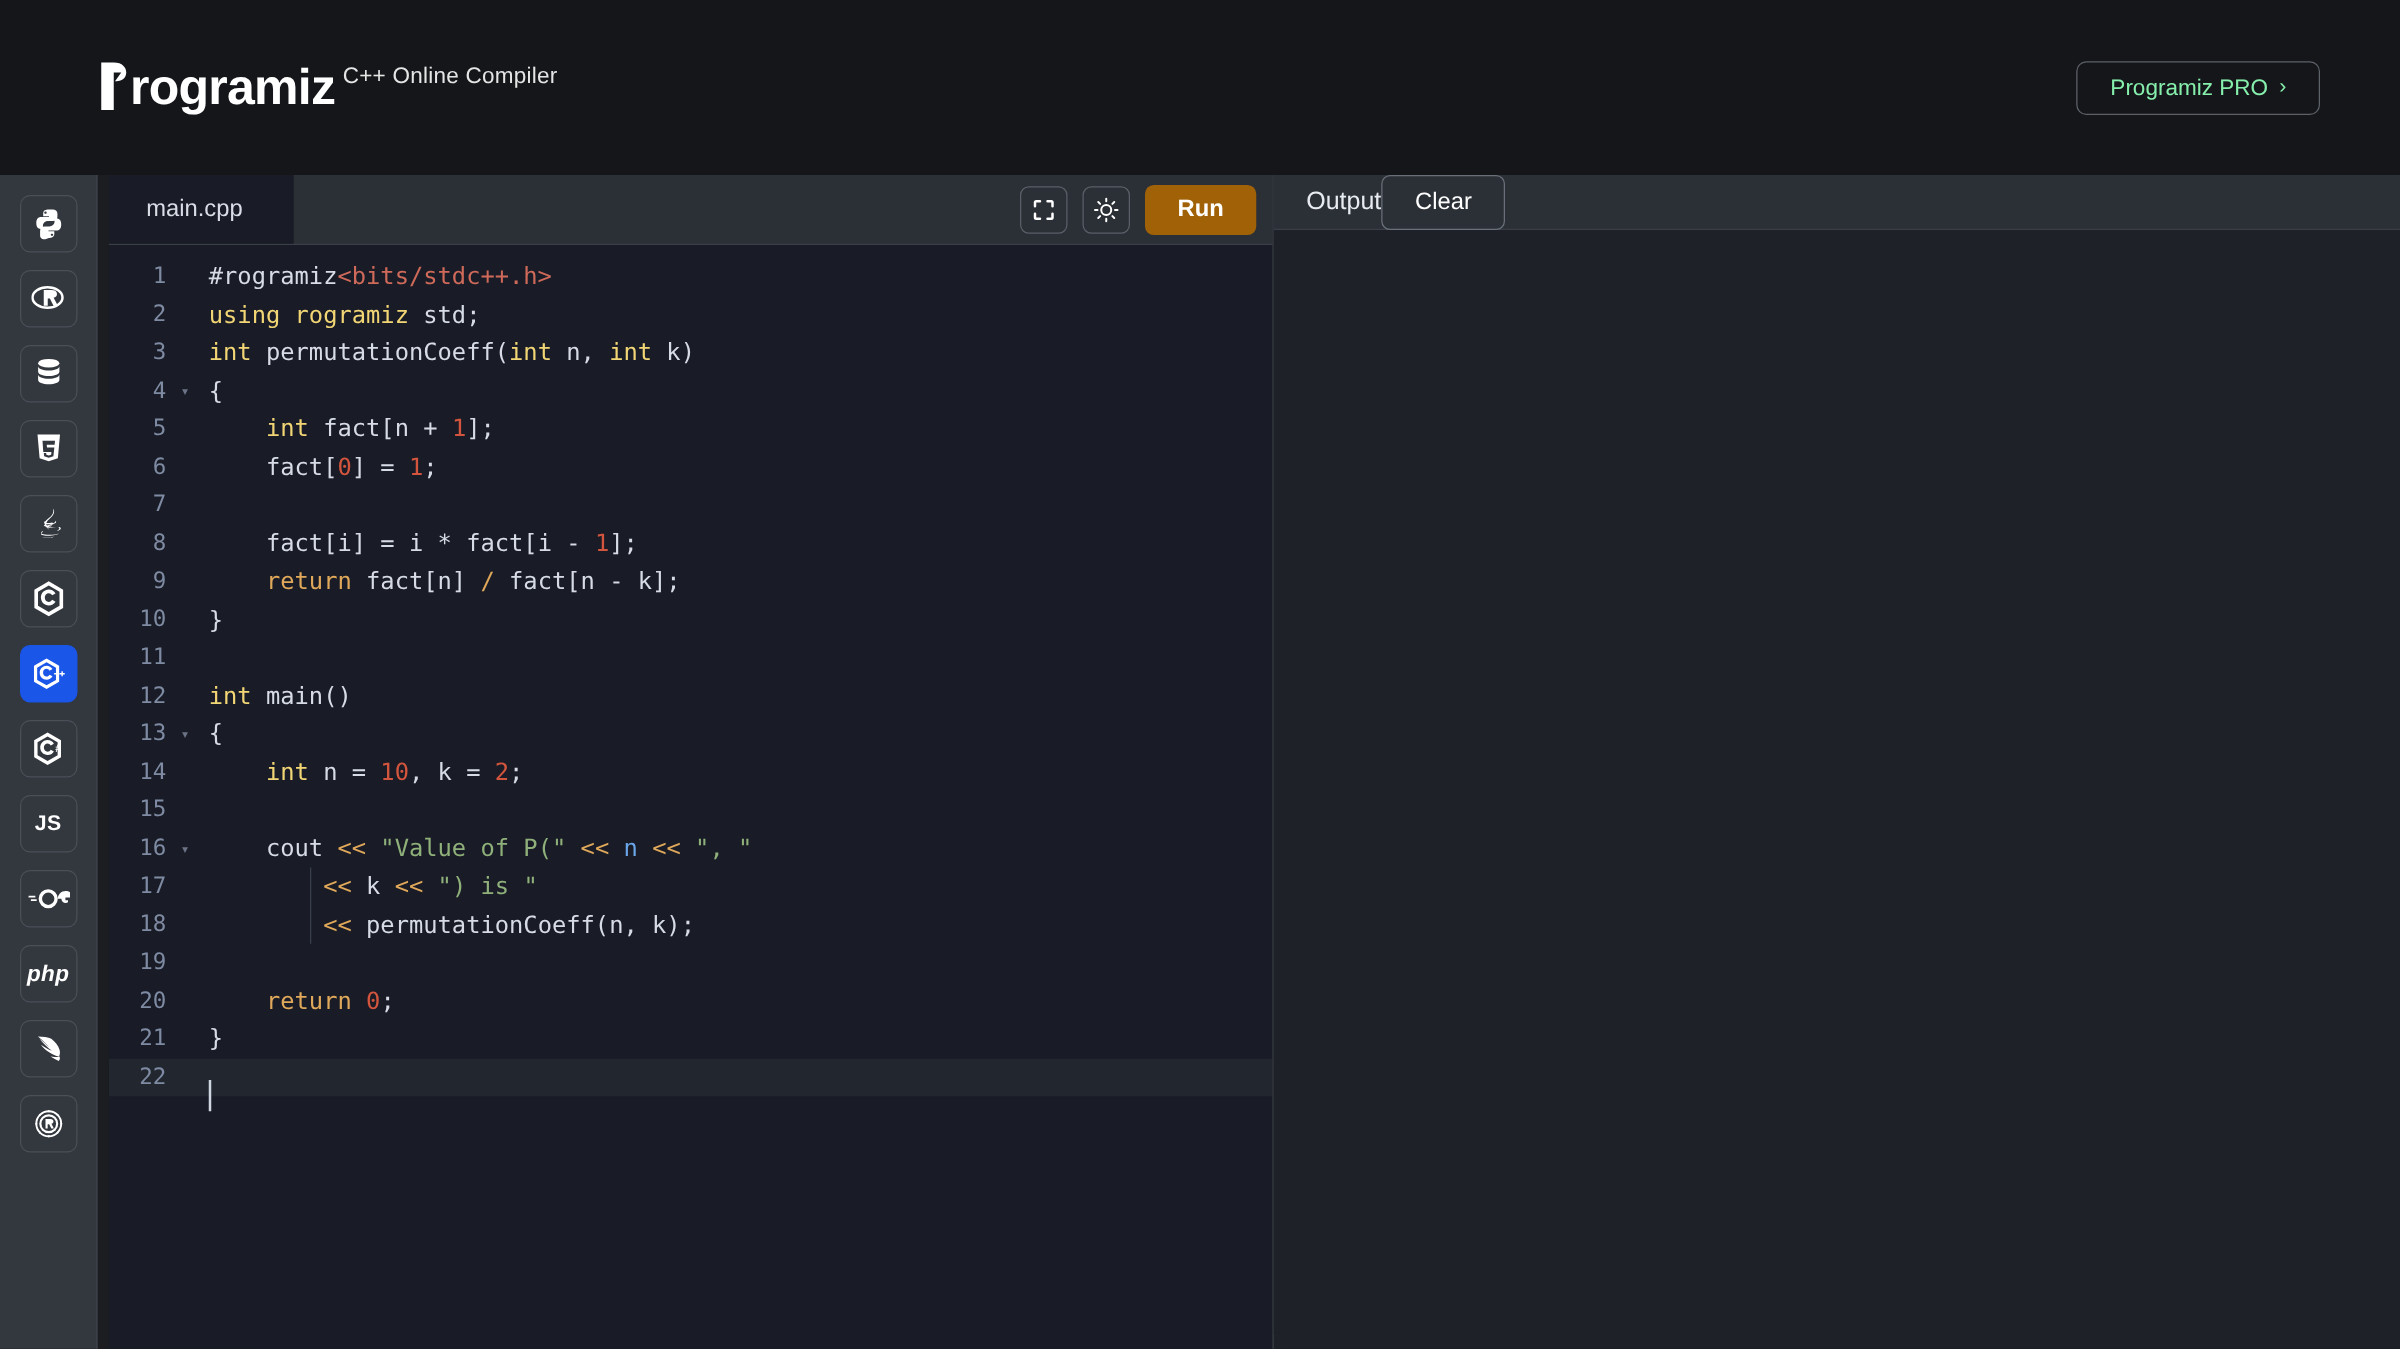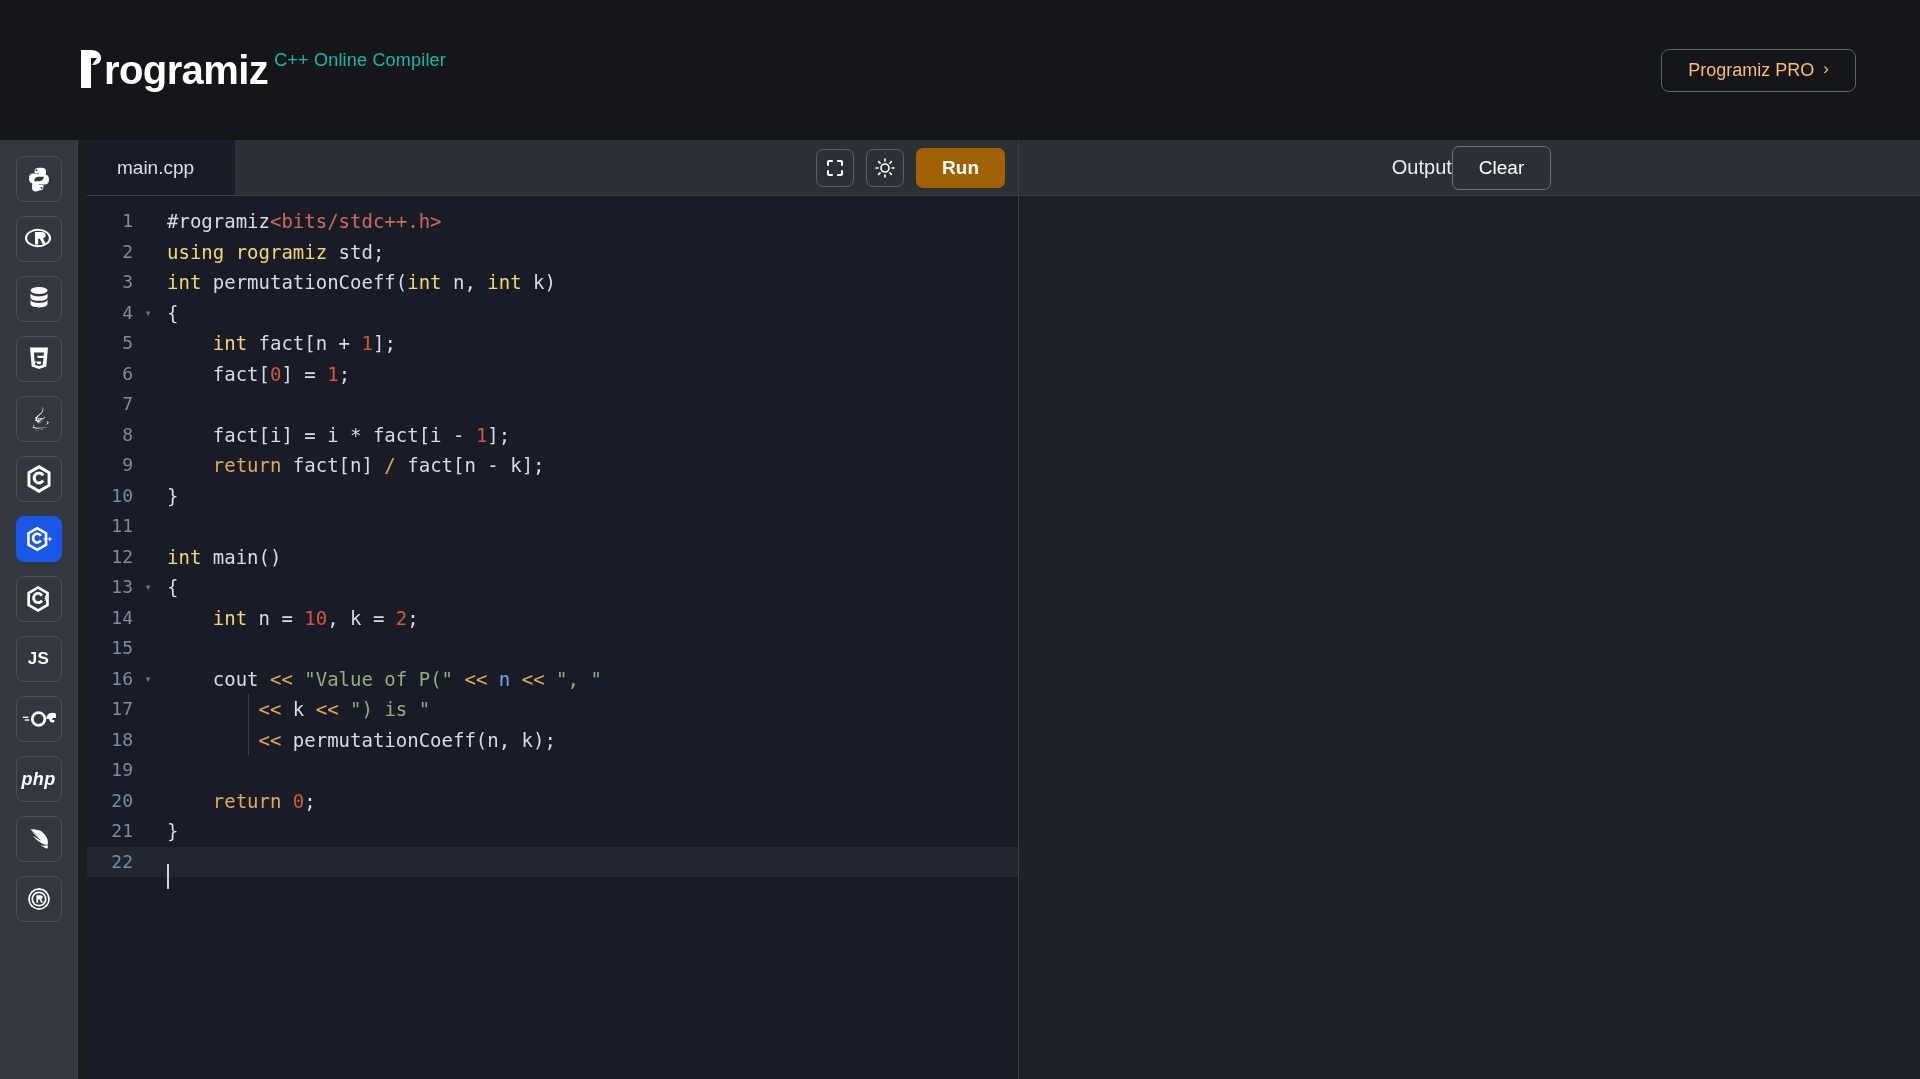--- a/index.html
+++ b/index.html
@@ -22,26 +22,26 @@
   .logo-text {
     font-size: 40px; font-weight: 700; color: #ffffff;
     letter-spacing: -0.6px; line-height: 1; position: relative;
   }
   .logo-mark {
     display: inline-block; position: relative; width: 26px; height: 40px;
     vertical-align: top;
   }
   .logo-mark svg { position: absolute; left: 0; top: -4px; }
   .tagline {
-    font-size: 18px; color: #14b8a6; letter-spacing: 0.2px;
+    font-size: 18px; color: #e5e5e5; letter-spacing: 0.2px;
     font-weight: 400;
   }
   #pro-button {
     border: 1px solid #5d6168; border-radius: 8px;
-    background: transparent; color: #fdba74;
+    background: transparent; color: #86efac;
     font-size: 18px; padding: 10px 26px; cursor: pointer;
     display: flex; align-items: flex-start; gap: 9px;
     font-family: "Liberation Sans", sans-serif;
   }
   #pro-button .chev { font-size: 17px; line-height: 1; }
 
   
   #sidebar {
     position: absolute; left: 0; top: 140px; width: 78px; height: 939px;
     background: #33373e;
@@ -132,22 +132,22 @@
     background: transparent;
   }
 
   
   #output-pane {
     position: absolute; left: 1018px; top: 140px;
     width: 902px; height: 939px; background: #1e2127;
     border-left: 1px solid #3a3f47;
   }
   #output-header {
-    height: 56px; background: #2b2f36; display: flex; align-items: center;
-    justify-content: center; padding: 0 22px 0 26px;
+    height: 44px; background: #2b2f36; display: flex; align-items: center;
+    justify-content: flex-start; padding: 0 22px 0 26px;
     border-bottom: 1px solid #3a3f47;
   }
   #output-title { color: #e8ebf0; font-size: 20px; }
   #clear-button {
     border: 1px solid #6a7079; border-radius: 7px; background: transparent;
     color: #ffffff; font-size: 19px; padding: 10px 26px; cursor: pointer;
     font-family: "Liberation Sans", sans-serif;
   }
   #output-body {
     height: 883px; background: #1e2127; color: #e8ebf0;

